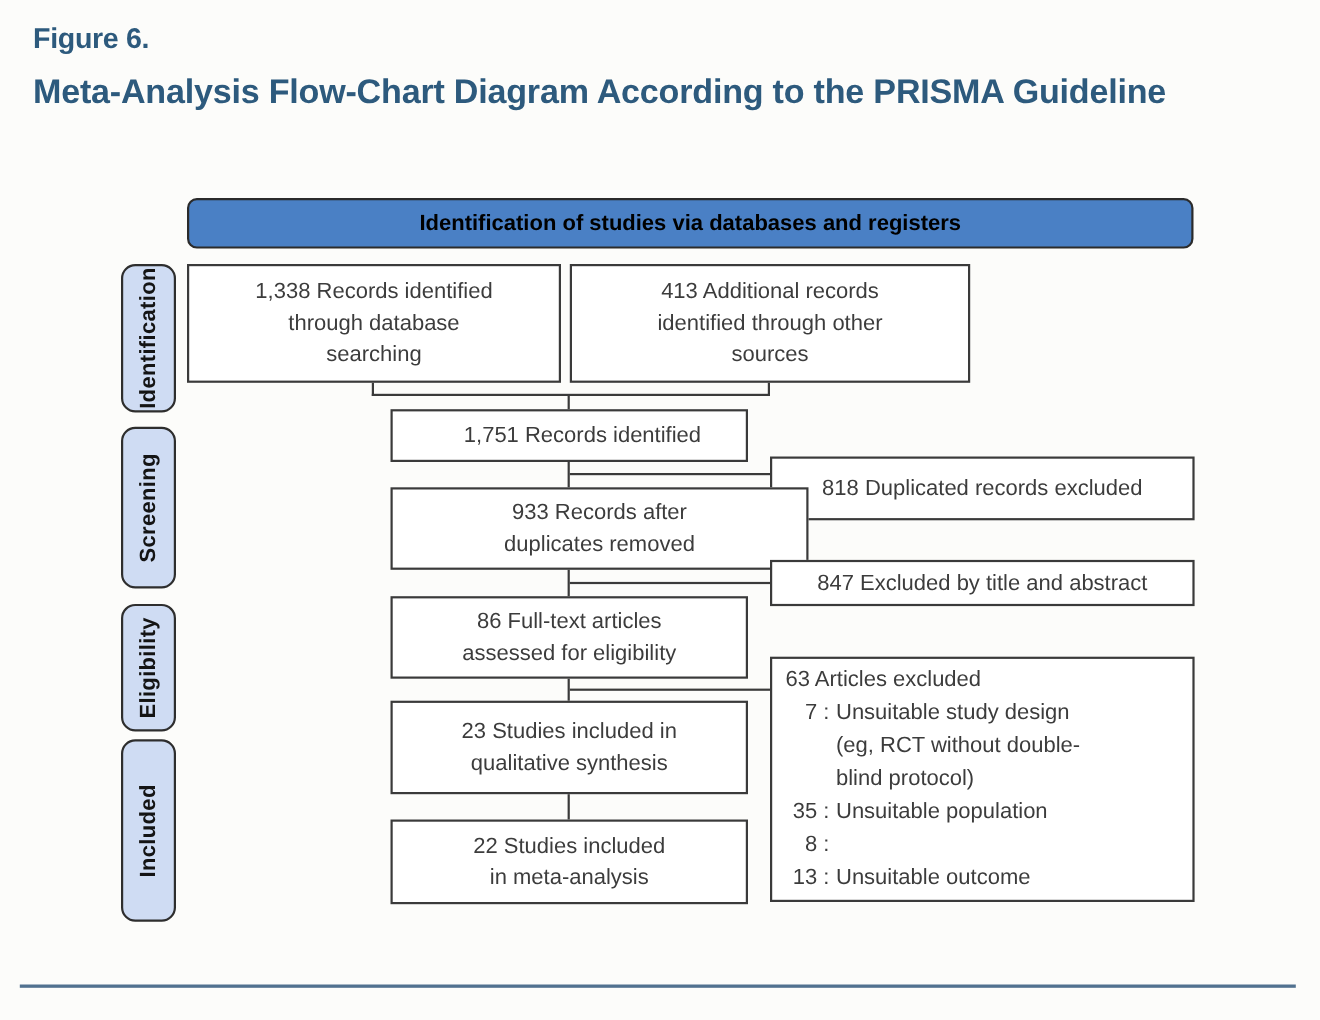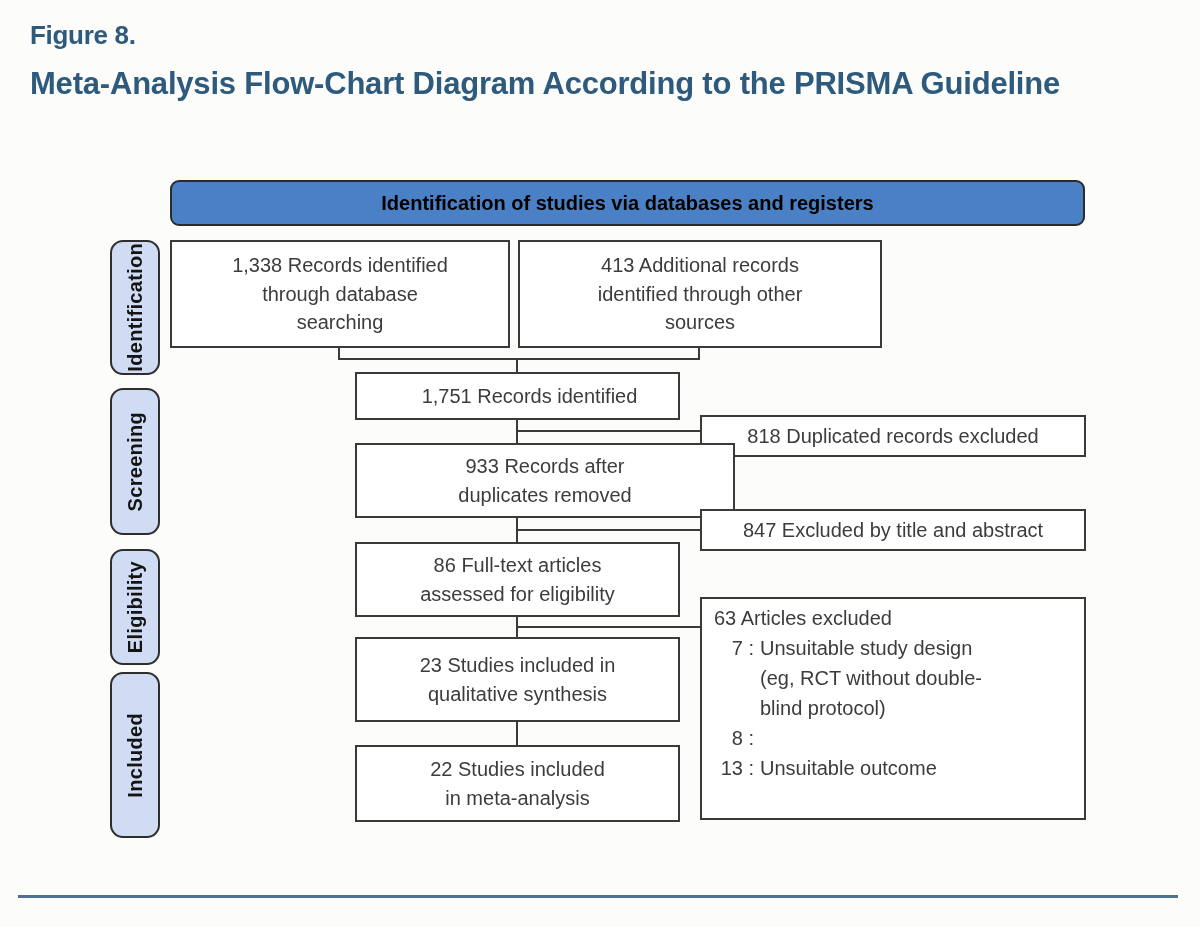--- a/index.html
+++ b/index.html
@@ -71,21 +71,21 @@
   .rule {
     position: absolute; left: 18px; top: 895px; width: 1160px; height: 3px;
     background: var(--rule_color, #51718f);
   }
 </style>
 </head>
 <body>
 
 <div class="page">
 
-  <div class="fig-label">Figure 8.</div>
+  <div class="fig-label">Figure 6.</div>
   <h1 class="fig-title">Meta-Analysis Flow-Chart Diagram According to the PRISMA Guideline</h1>
 
   <div>
 
     <div class="hdr-bar">Identification of studies via databases and registers</div>
 
     <div class="stage" style="top:240px;height:135px;">
       <span>Identification</span>
     </div>
     <div class="stage" style="top:388px;height:147px;">
@@ -98,38 +98,42 @@
       <span>Included</span>
     </div>
 
     <div class="fbox" style="left:170px;top:240px;width:340px;height:108px;">1,338 Records identified
 through database
 searching</div>
     <div class="fbox" style="left:518px;top:240px;width:364px;height:108px;">413 Additional records
 identified through other
 sources</div>
     <div class="fbox" style="left:355px;top:372px;width:325px;height:48px;padding-left:24px;">1,751 Records identified</div>
-    <div class="fbox" style="left:700px;top:415px;width:386px;height:42px;">818 Duplicated records excluded</div>
+    <div class="fbox" style="left:700px;top:415px;width:386px;height:58px;">818 Duplicated records excluded</div>
     <div class="fbox" style="left:355px;top:443px;width:380px;height:75px;">933 Records after
 duplicates removed</div>
     <div class="fbox" style="left:700px;top:509px;width:386px;height:42px;">847 Excluded by title and abstract</div>
     <div class="fbox" style="left:355px;top:542px;width:325px;height:75px;">86 Full-text articles
 assessed for eligibility</div>
     <div class="fbox" style="left:355px;top:637px;width:325px;height:85px;">23 Studies included in
 qualitative synthesis</div>
     <div class="fbox" style="left:355px;top:745px;width:325px;height:77px;text-align:center;">22 Studies included
 in meta-analysis</div>
 
     <div class="excl">
       <div class="excl-title">63 Articles excluded</div>
       <div class="excl-row">
         <span class="num">7</span>
         <span class="txt">Unsuitable study design
 (eg, RCT without double-
 blind protocol)</span>
+      </div>
+      <div class="excl-row">
+        <span class="num">35</span>
+        <span class="txt">Unsuitable population</span>
       </div>
       <div class="excl-row">
         <span class="num">8</span>
       </div>
       <div class="excl-row">
         <span class="num">13</span>
         <span class="txt">Unsuitable outcome</span>
       </div>
     </div>
 

